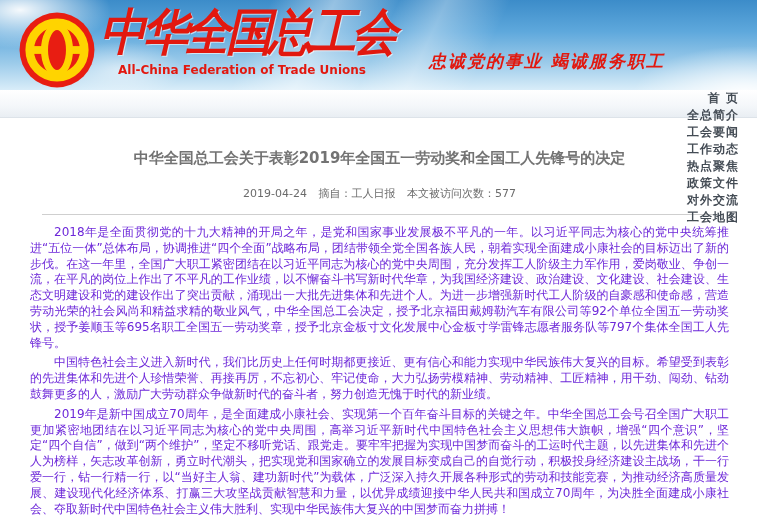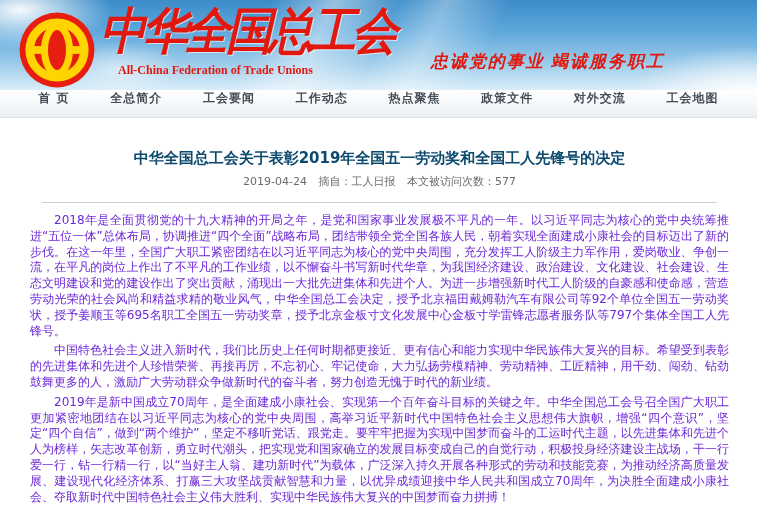--- a/index.html
+++ b/index.html
@@ -11,21 +11,20 @@
 
   
   .site-header {
     position: relative; width: 757px; height: 90px; overflow: hidden;
     background:
       radial-gradient(ellipse 130px 55px at 20px 10px, rgba(255,255,255,0.95), rgba(255,255,255,0) 70%),
       radial-gradient(ellipse 90px 40px at 120px 70px, rgba(255,255,255,0.55), rgba(255,255,255,0) 70%),
       radial-gradient(ellipse 160px 70px at 745px 95px, rgba(255,255,255,0.98), rgba(255,255,255,0) 70%),
       linear-gradient(115deg, rgba(255,255,255,0) 34%, rgba(255,255,255,0.45) 42%, rgba(255,255,255,0.05) 50%, rgba(255,255,255,0.35) 56%, rgba(255,255,255,0) 64%),
       linear-gradient(to bottom, #3c8cc9 0%, #5ea8dc 35%, #9ccbea 70%, #d9edf9 100%);
-    font-family: Liberation Serif, serif;
   }
   .emblem { position: absolute; left: 18px; top: 11px; width: 78px; height: 78px; }
   .site-name-cn {
     position: absolute; left: 100px; top: 2px; width: 270px;
     font-size: 46px; line-height: 60px; font-weight: bold; font-style: italic;
     color: #e2180f; letter-spacing: -4px; white-space: nowrap;
     text-shadow: 1px 1px 0 rgba(255,255,255,0.6);
     transform: scaleY(1.08);
   }
   .site-name-en {
@@ -37,36 +36,37 @@
     position: absolute; right: 92px; top: 50px;
     font-size: 17px; font-weight: bold; font-style: italic; color: #e2180f;
     letter-spacing: 2px; white-space: nowrap;
   }
 
   
   .main-nav {
     width: 757px; height: 28px;
     background: linear-gradient(to bottom, #ffffff 0%, #f4f7fa 60%, #e9eef3 100%);
     border-bottom: 1px solid #dde3e9;
-    display: flex; align-items: flex-start; justify-content: space-around;
+    display: flex; align-items: flex-end; justify-content: space-around;
     padding: 0 18px;
+    flex-direction: column;
   }
   .nav-item {
     font-size: 12px; font-weight: bold; color: #444c55; cursor: pointer;
     white-space: nowrap; letter-spacing: 1px;
   }
 
   
   .article { padding: 28px 28px 0 30px; }
   .article-title {
-    text-align: center; font-size: 15px; font-weight: bold; color: #0c4a6e;
+    text-align: center; font-size: 15px; font-weight: bold; color: #737373;
     line-height: 24px;
   }
   .article-meta {
-    margin-top: 4px; text-align: center; font-size: 11px; color: #6b6b6b;
+    margin-top: 16px; text-align: center; font-size: 11px; color: #6b6b6b;
   }
   .article-meta span { margin: 0 4px; }
   .divider {
     border: none; border-top: 1px solid #cfcfcf;
     margin: 13px 12px 10px 12px;
   }
   .article-body p {
     font-size: 12px; color: #6d28d9; line-height: 15.8px;
     text-align: justify; text-indent: 2em; margin-bottom: 4px;
   }

